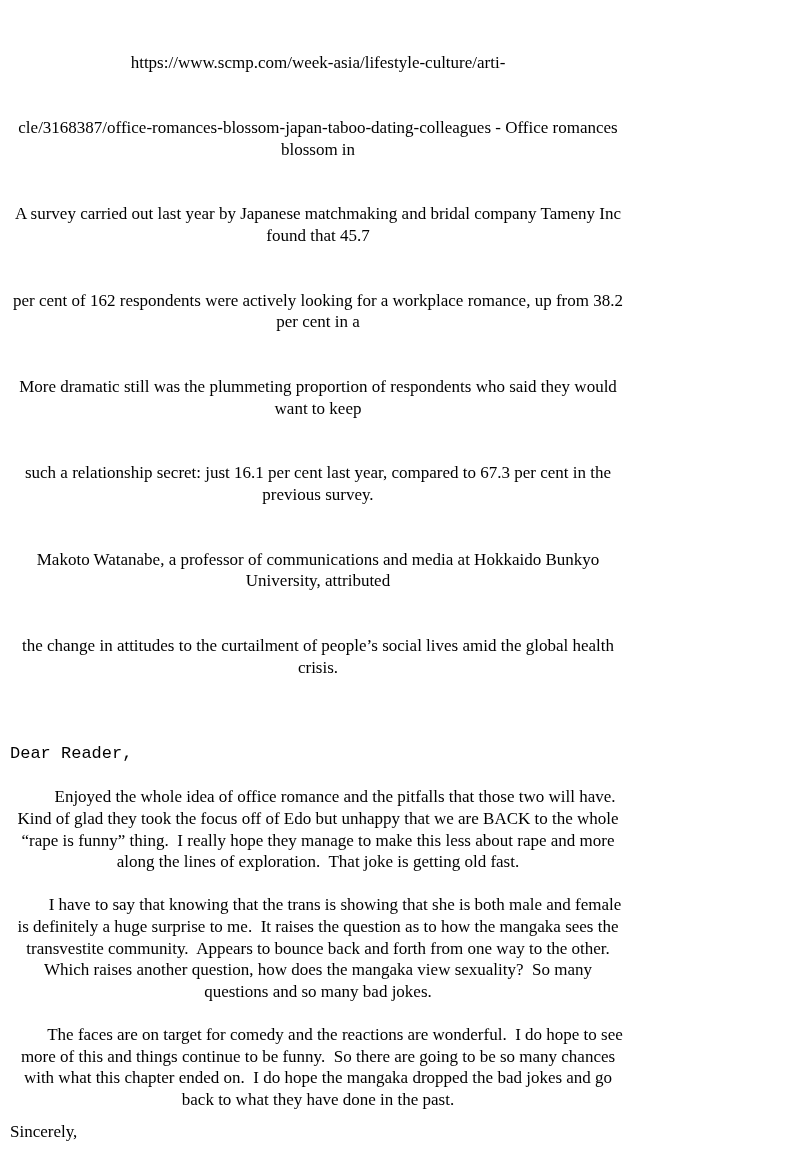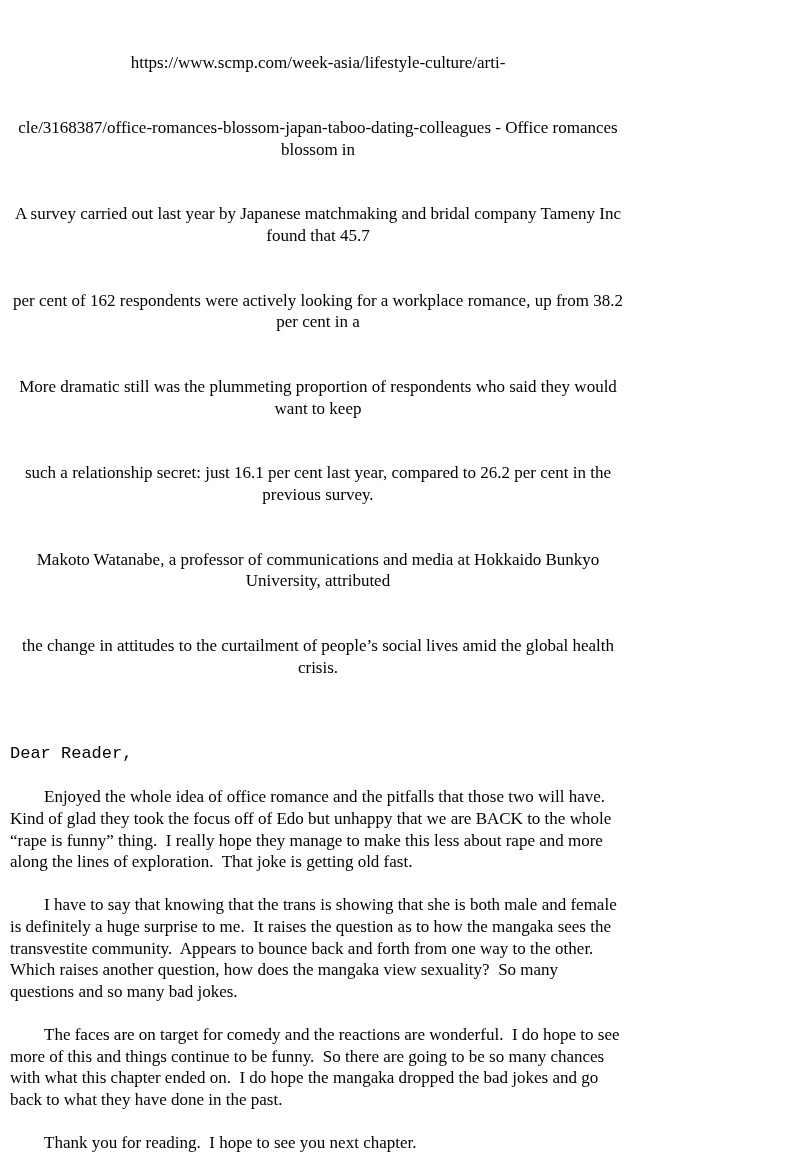--- a/index.html
+++ b/index.html
@@ -29,21 +29,21 @@
   }
   .salutation {
     margin-top: 21.6px;
     white-space: pre-wrap;
     font-family: Liberation Mono, monospace;
   }
   .para {
     margin-top: 21.6px;
     text-indent: 34px;
     white-space: pre-wrap;
-    text-align: left;
+    text-align: center;
   }
   .closing {
     margin-top: 11px;
     white-space: pre-wrap;
   }
   .signature {
     margin-top: 21.6px;
   }
   .signature-line {
     min-height: 21.6px;
@@ -54,31 +54,30 @@
 <body>
 
 <div class="page">
 
   <div class="article-header">
     <div class="header-line">https://www.scmp.com/week-asia/lifestyle-culture/arti-</div>
     <div class="header-line">cle/3168387/office-romances-blossom-japan-taboo-dating-colleagues - Office romances blossom in</div>
     <div class="header-line">A survey carried out last year by Japanese matchmaking and bridal company Tameny Inc found that 45.7</div>
     <div class="header-line">per cent of 162 respondents were actively looking for a workplace romance, up from 38.2 per cent in a</div>
     <div class="header-line">More dramatic still was the plummeting proportion of respondents who said they would want to keep</div>
-    <div class="header-line">such a relationship secret: just 16.1 per cent last year, compared to 26.2 per cent in the previous survey.</div>
+    <div class="header-line">such a relationship secret: just 16.1 per cent last year, compared to 67.3 per cent in the previous survey.</div>
     <div class="header-line">Makoto Watanabe, a professor of communications and media at Hokkaido Bunkyo University, attributed</div>
     <div class="header-line">the change in attitudes to the curtailment of people’s social lives amid the global health crisis.</div>
   </div>
 
   <div class="salutation">Dear Reader,</div>
 
   <div class="para">Enjoyed the whole idea of office romance and the pitfalls that those two will have.  Kind of glad they took the focus off of Edo but unhappy that we are BACK to the whole “rape is funny” thing.  I really hope they manage to make this less about rape and more along the lines of exploration.  That joke is getting old fast.</div>
   <div class="para">I have to say that knowing that the trans is showing that she is both male and female is definitely a huge surprise to me.  It raises the question as to how the mangaka sees the transvestite community.  Appears to bounce back and forth from one way to the other.  Which raises another question, how does the mangaka view sexuality?  So many questions and so many bad jokes.</div>
   <div class="para">The faces are on target for comedy and the reactions are wonderful.  I do hope to see more of this and things continue to be funny.  So there are going to be so many chances with what this chapter ended on.  I do hope the mangaka dropped the bad jokes and go back to what they have done in the past.</div>
-  <div class="para">Thank you for reading.  I hope to see you next chapter.</div>
 
   <div class="closing">Sincerely,</div>
 
   <div class="signature">
     <div class="signature-line">saintguardian the lazy pervert</div>
 
   </div>
 
 </div>
 

